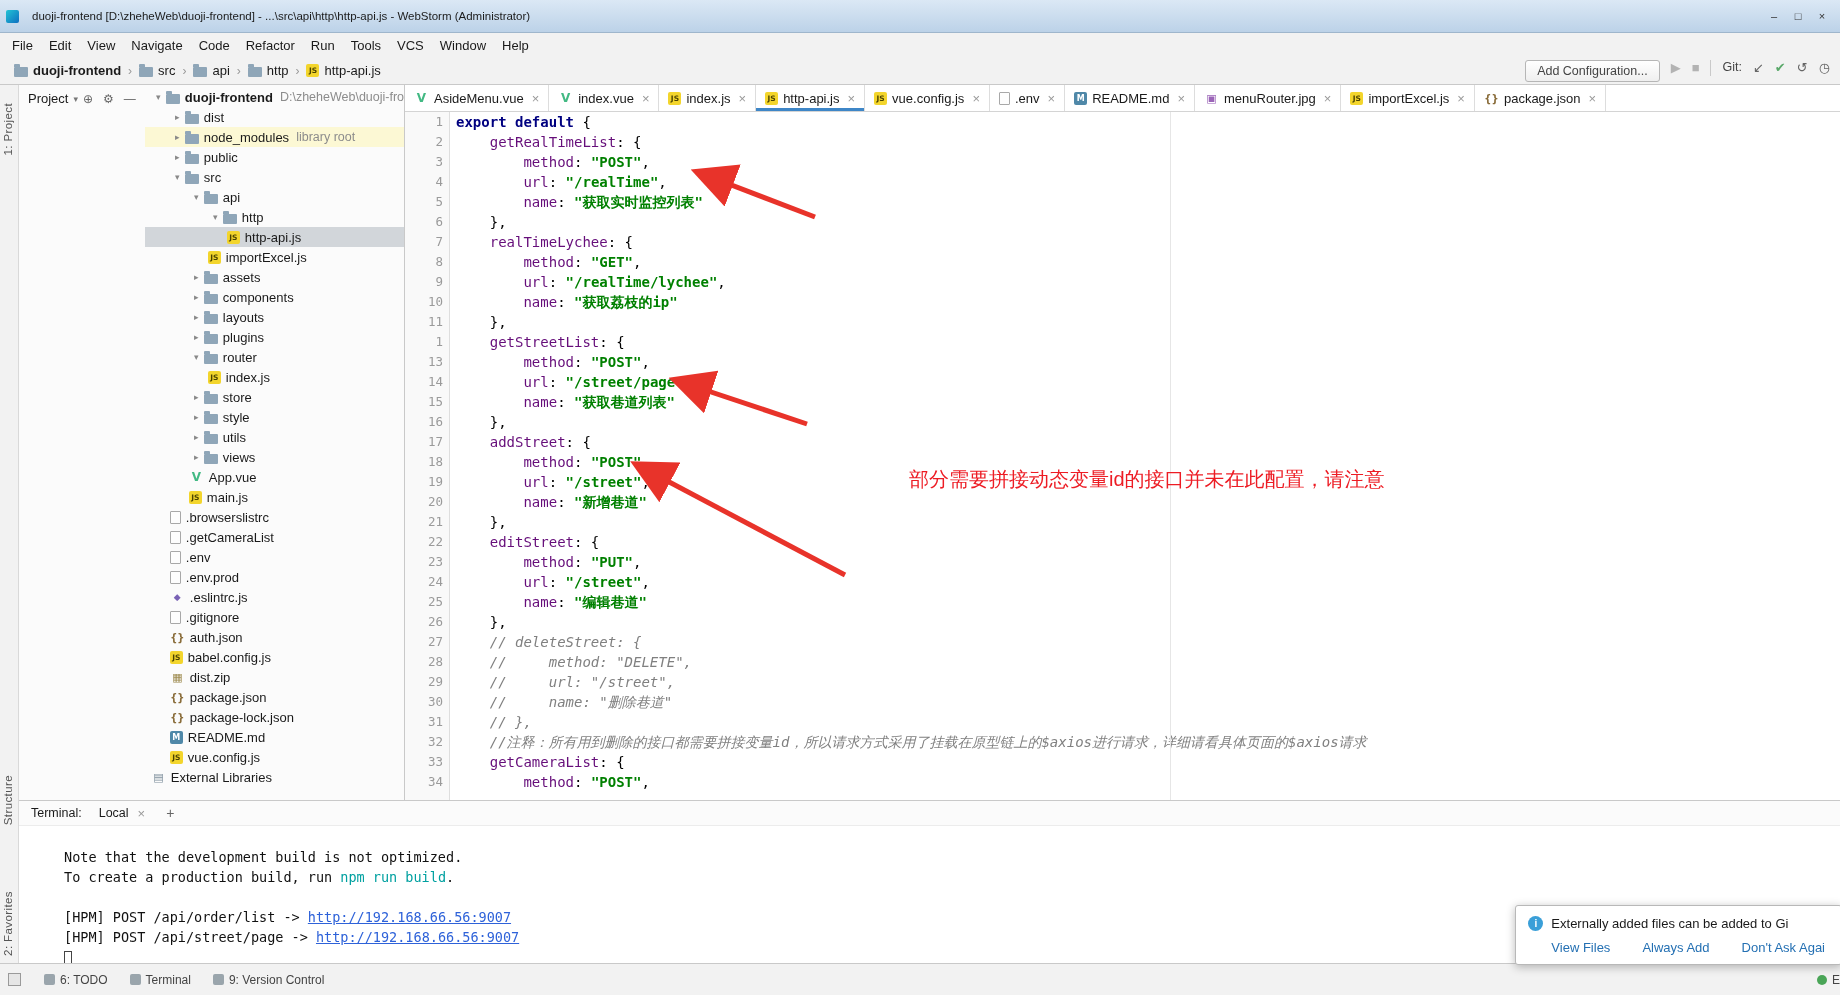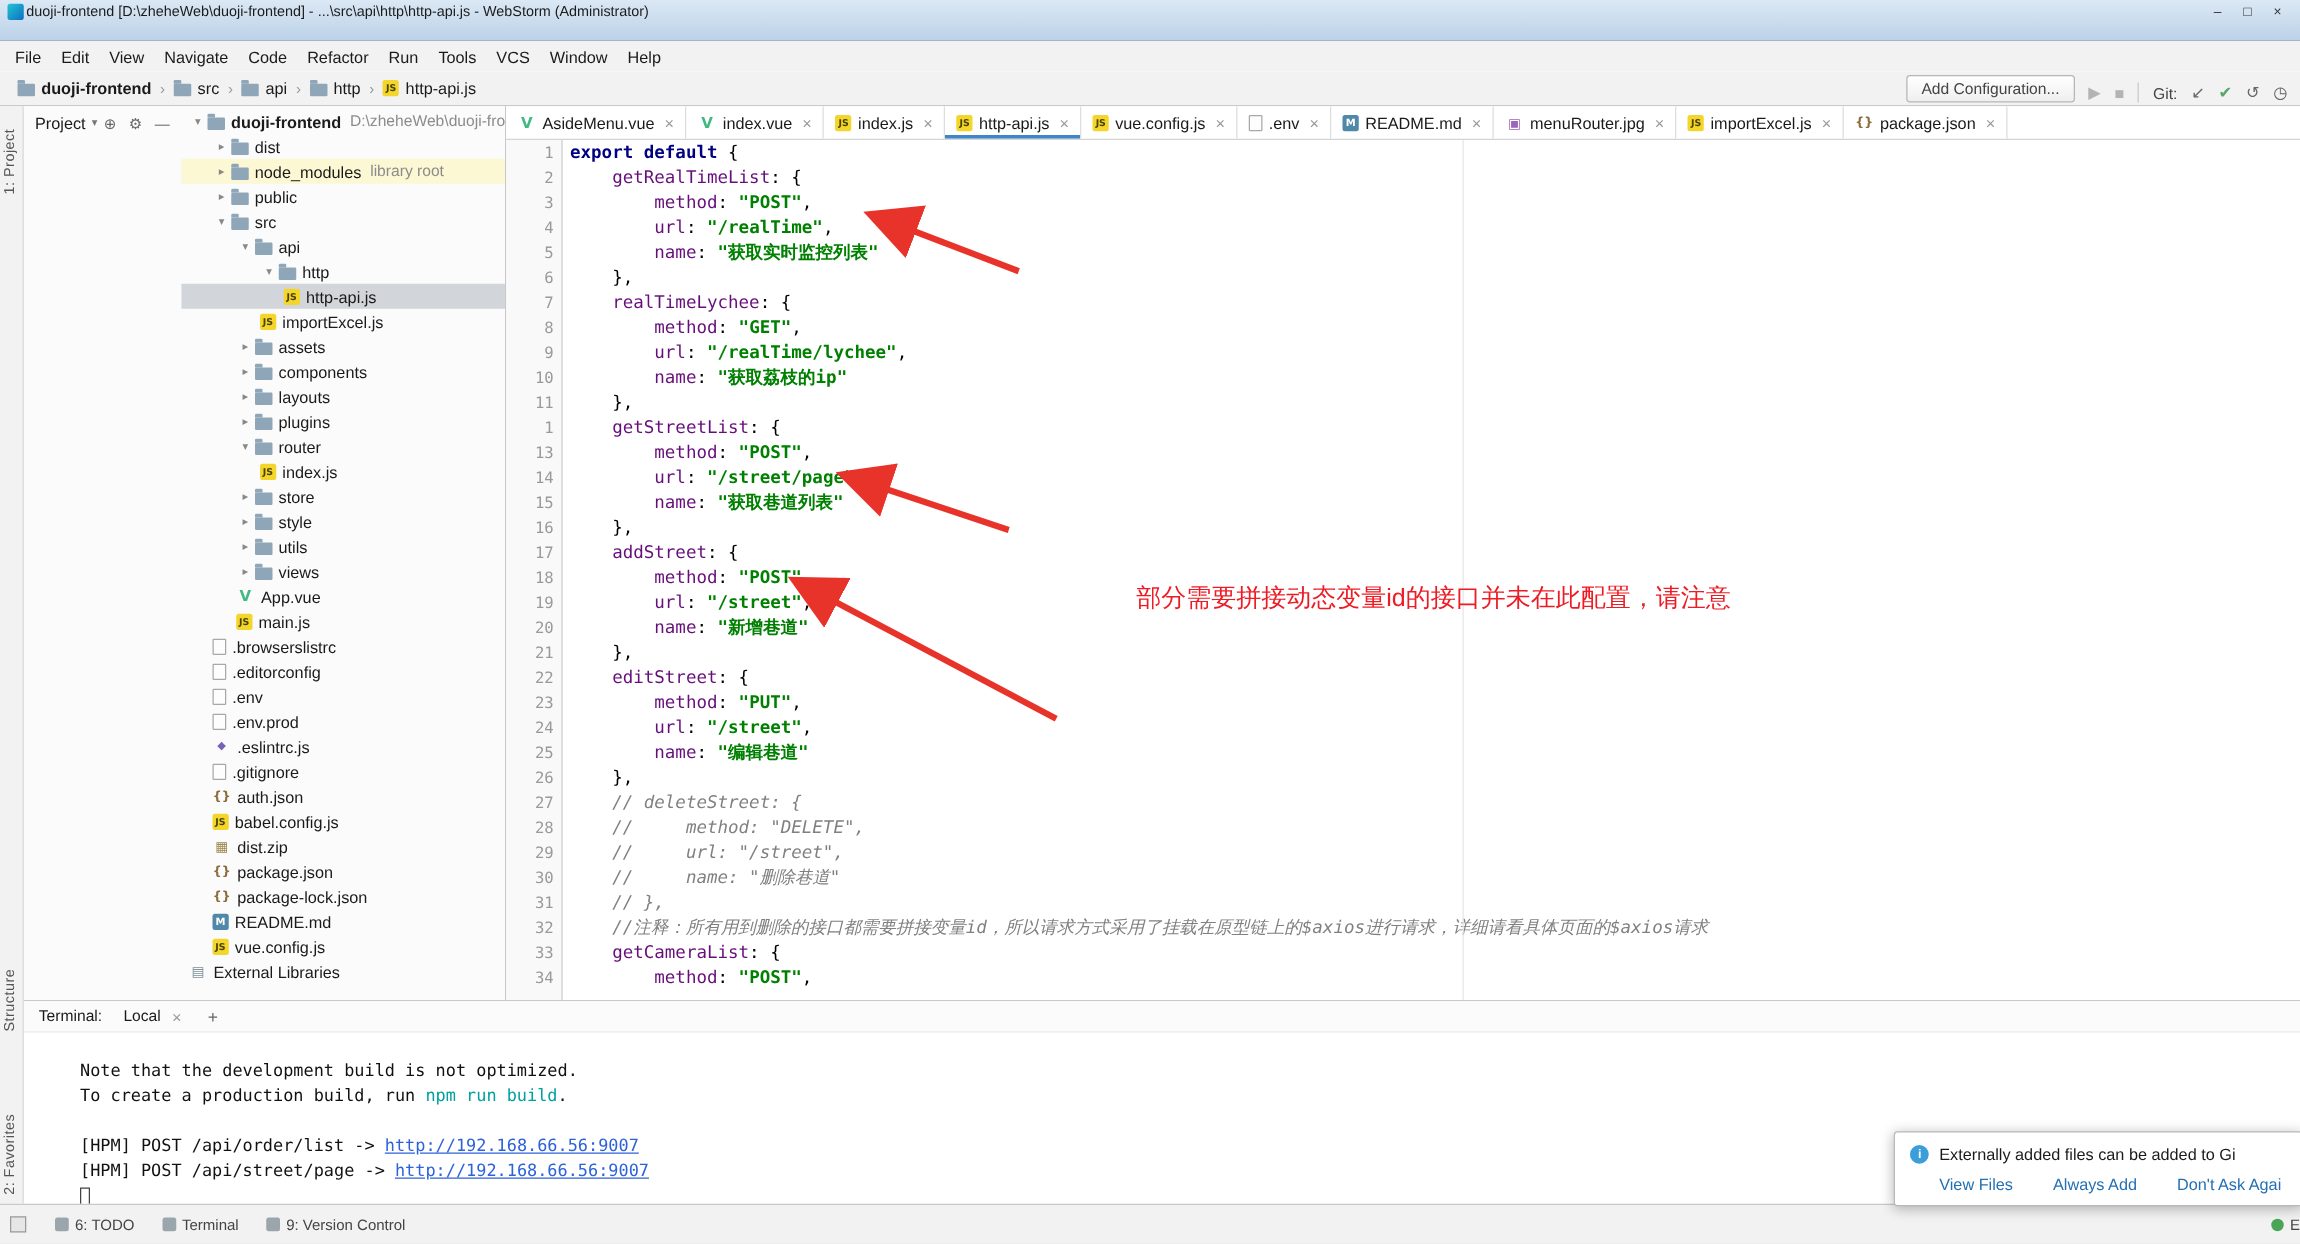--- a/index.html
+++ b/index.html
@@ -1,37 +1,37 @@
 <!DOCTYPE html>
 <html><head>
 <meta charset="utf-8">
 <style>
   *{box-sizing:border-box;margin:0;padding:0}
   body{margin:0;background:#777}
   .app{position:relative;width:1840px;height:995px;background:#fff;overflow:hidden;
        font-family:"Liberation Sans","DejaVu Sans",sans-serif;font-size:13px;color:#1a1a1a;
        display:flex;flex-direction:column}
   
-  .titlebar{height:20px;flex:none;background:linear-gradient(#dbe8f5,#bcd2e8);display:flex;align-items:flex-end;
-            gap:2px;padding:16px 6px;font-size:11.5px;color:#1b1b1b;border-bottom:1px solid #9fb6cc}
+  .titlebar{height:20px;flex:none;background:linear-gradient(#dbe8f5,#bcd2e8);display:flex;align-items:center;
+            gap:13px;padding:16px 6px;font-size:11.5px;color:#1b1b1b;border-bottom:1px solid #9fb6cc}
   .ws-logo{width:13px;height:13px;border-radius:2px;background:linear-gradient(135deg,#22c4d4,#0e6fc1);flex:none}
   .title-text{white-space:nowrap;overflow:hidden}
   .win-controls{margin-left:auto;display:flex}
   .win-controls span{width:24px;text-align:center;font-size:11px;color:#333}
   
   .menubar{height:24px;flex:none;background:#f2f2f2;display:flex;align-items:center;padding:0 4px}
   .menu-item{padding:3px 8px;border-radius:2px}
   
   .toolbar{height:28px;flex:none;background:#f2f2f2;border-bottom:1px solid #c9c9c9;display:flex;
            align-items:center;padding:0 10px}
   .breadcrumb{display:flex;align-items:center}
   .crumb{display:flex;align-items:center;gap:5px;padding:2px 4px}
   .crumb-sep{color:#999;margin:0 3px;font-size:12px}
   .b{font-weight:bold}
-  .toolbar-right{margin-left:auto;display:flex;align-items:flex-end;gap:11px}
+  .toolbar-right{margin-left:auto;display:flex;align-items:flex-start;gap:11px}
   .addcfg{font:12.5px "Liberation Sans",sans-serif;color:#444;padding:3px 11px;border:1px solid #b6b6b6;
           border-radius:3px;background:linear-gradient(#fff,#efefef)}
   .tbi{font-size:13px;color:#666}
   .tbi.dim{color:#b3b3b3}
   .tbi.green{color:#59a869}
   .vsep{width:1px;height:16px;background:#c9c9c9}
   .gitlbl{color:#444;font-size:12.5px}
   
   .bodyrow{flex:1;display:flex;min-height:0}
   .strip-left{width:19px;flex:none;background:#f2f2f2;border-right:1px solid #d9d9d9;position:relative}
@@ -319,21 +319,21 @@
                 <span class="tlabel">main.js</span>
               </div>
               <div class="tree-row" style="padding-left: 25px;">
                 <span class="arrow noarrow"></span>
                 <span class="ti ic-file"></span>
                 <span class="tlabel">.browserslistrc</span>
               </div>
               <div class="tree-row" style="padding-left: 25px;">
                 <span class="arrow noarrow"></span>
                 <span class="ti ic-file"></span>
-                <span class="tlabel">.editorconfig</span>
+                <span class="tlabel">.getCameraList</span>
               </div>
               <div class="tree-row" style="padding-left: 25px;">
                 <span class="arrow noarrow"></span>
                 <span class="ti ic-file"></span>
                 <span class="tlabel">.env</span>
               </div>
               <div class="tree-row" style="padding-left: 25px;">
                 <span class="arrow noarrow"></span>
                 <span class="ti ic-file"></span>
                 <span class="tlabel">.env.prod</span>

